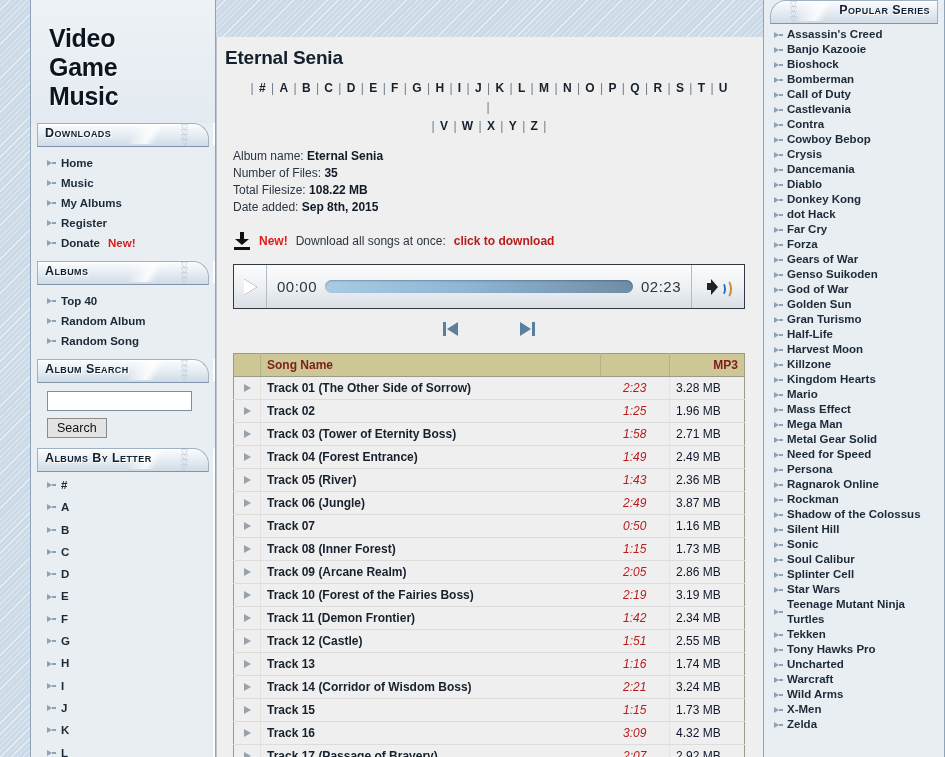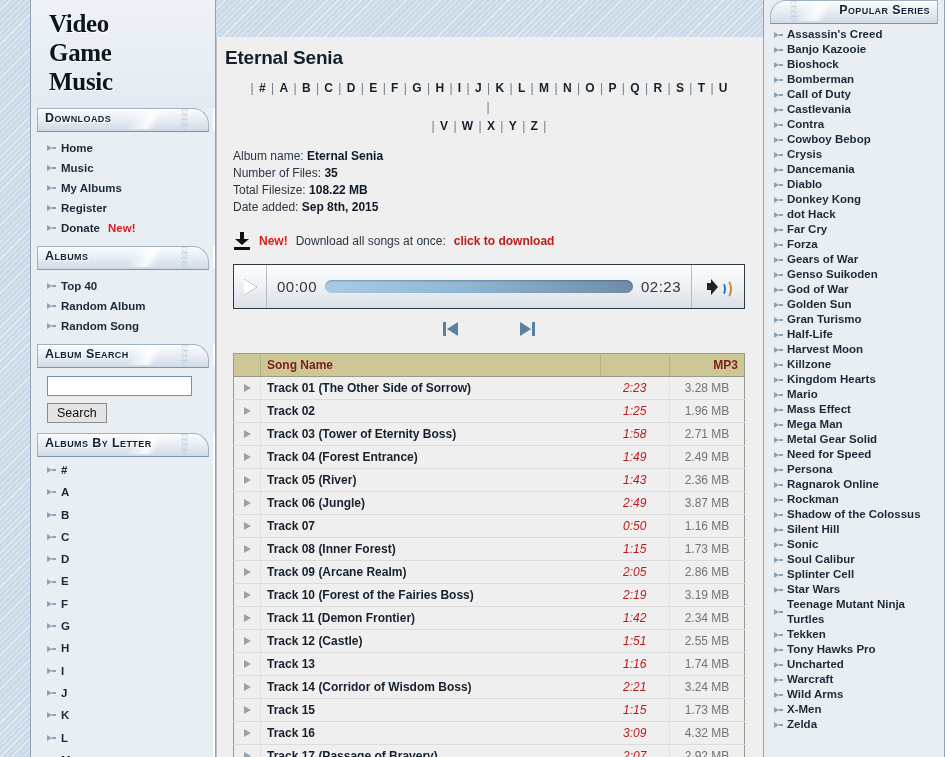--- a/index.html
+++ b/index.html
@@ -23,23 +23,22 @@
   
   .left-col{
     width:184px;margin-left:30px;flex:0 0 auto;
     background:#e9eef3;
     border-left:1px solid #8fa4b8;
     border-right:1px solid #8fa4b8;
     position:relative;
     box-shadow: -2px 0 0 #ffffff inset;
   }
   .logo{
-    padding:9px 0 12px 18px;
+    padding:24px 0 12px 18px;
     background:linear-gradient(180deg,#eef2f6,#e3eaf1);
-    font-family:Liberation Serif, serif;
   }
   .logo div{
     font-size:25px;font-weight:bold;line-height:1.16;
     color:#0d1620;letter-spacing:-0.3px;
     text-shadow:1px 1px 0 #ffffff;
   }
   .sec-head{
     height:22px;position:relative;
     margin:0;padding:0;
     background:transparent;
@@ -208,21 +207,21 @@
   .tbl th.c-name{border-right:1px solid #b7b184;}
   .tbl th.c-time{width:56px;background:#cdc795;}
   .tbl th.c-mp3{width:62px;text-align:right;border-left:1px solid #b7b184;}
   .tbl td{
     height:22px;padding:0 6px;font-size:12px;color:#16212d;
     border-bottom:1px solid #dcdcdc;
   }
   .tbl td.c-tick{width:26px;text-align:center;padding:0;border-right:1px solid #e2e2e2;}
   .tbl td.c-name{font-weight:bold;}
   .tbl td.c-time{text-align:center;font-weight:normal;color:#b91c1c;font-style:italic;}
-  .tbl td.c-mp3{text-align:center;border-left:1px solid #e2e2e2;color:#737373;}
+  .tbl td.c-mp3{text-align:left;border-left:1px solid #e2e2e2;color:#0f172a;}
   .playtri{
     display:inline-block;width:0;height:0;border-style:solid;
     border-width:4.5px 0 4.5px 7px;
     border-color:transparent transparent transparent #98a2ab;
     cursor:pointer;
   }
 
   
   .right-col{
     width:180px;flex:0 0 auto;position:relative;

